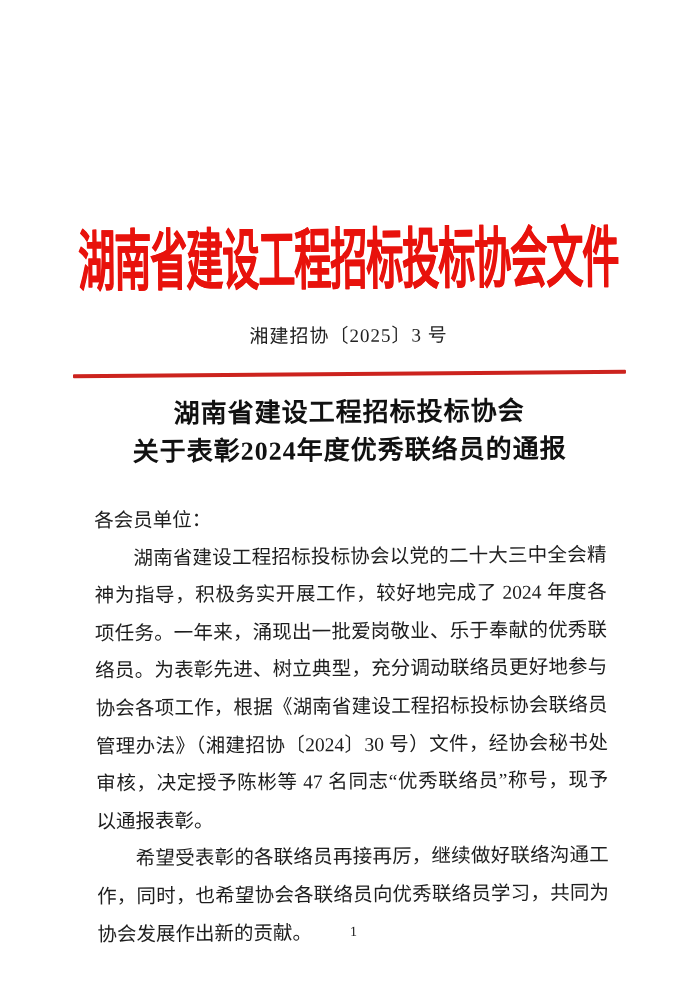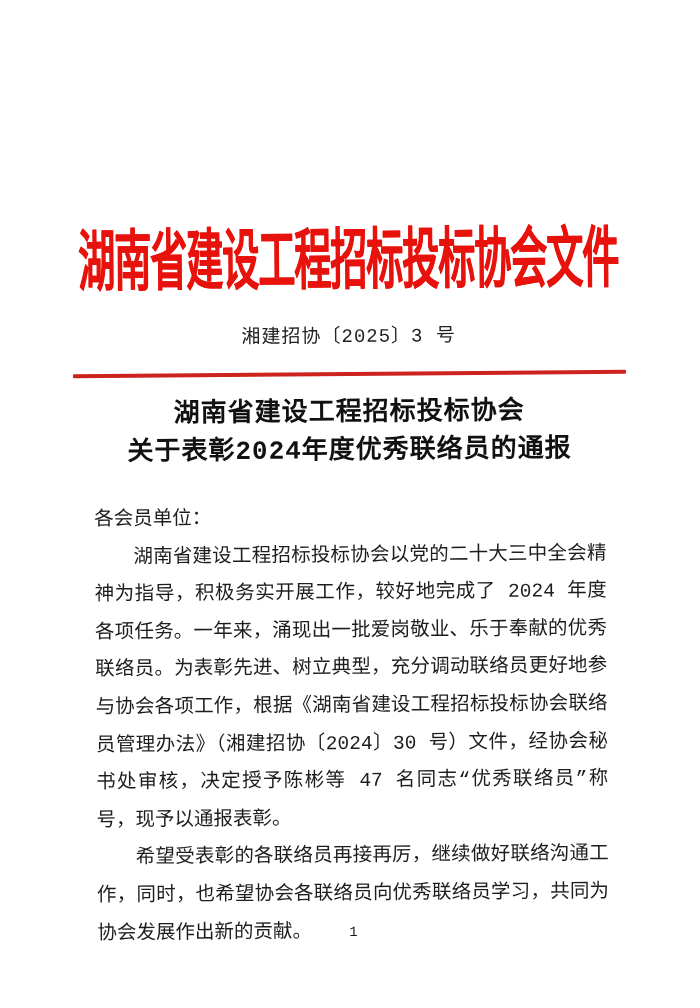--- a/index.html
+++ b/index.html
@@ -6,21 +6,21 @@
     margin: 0;
     padding: 0;
     background: #ffffff;
   }
   .page {
     position: relative;
     width: 700px;
     height: 1008px;
     background: #ffffff;
     overflow: hidden;
-    font-family: Liberation Mono, monospace;
+    font-family: Liberation Serif, serif;
     color: var(--body_black, #1d1d1d);
   }
   .scan-tilt {
     position: absolute;
     inset: 0;
     transform: rotate(-0.45deg);
     transform-origin: 50% 50%;
   }
   
   .red-header {

